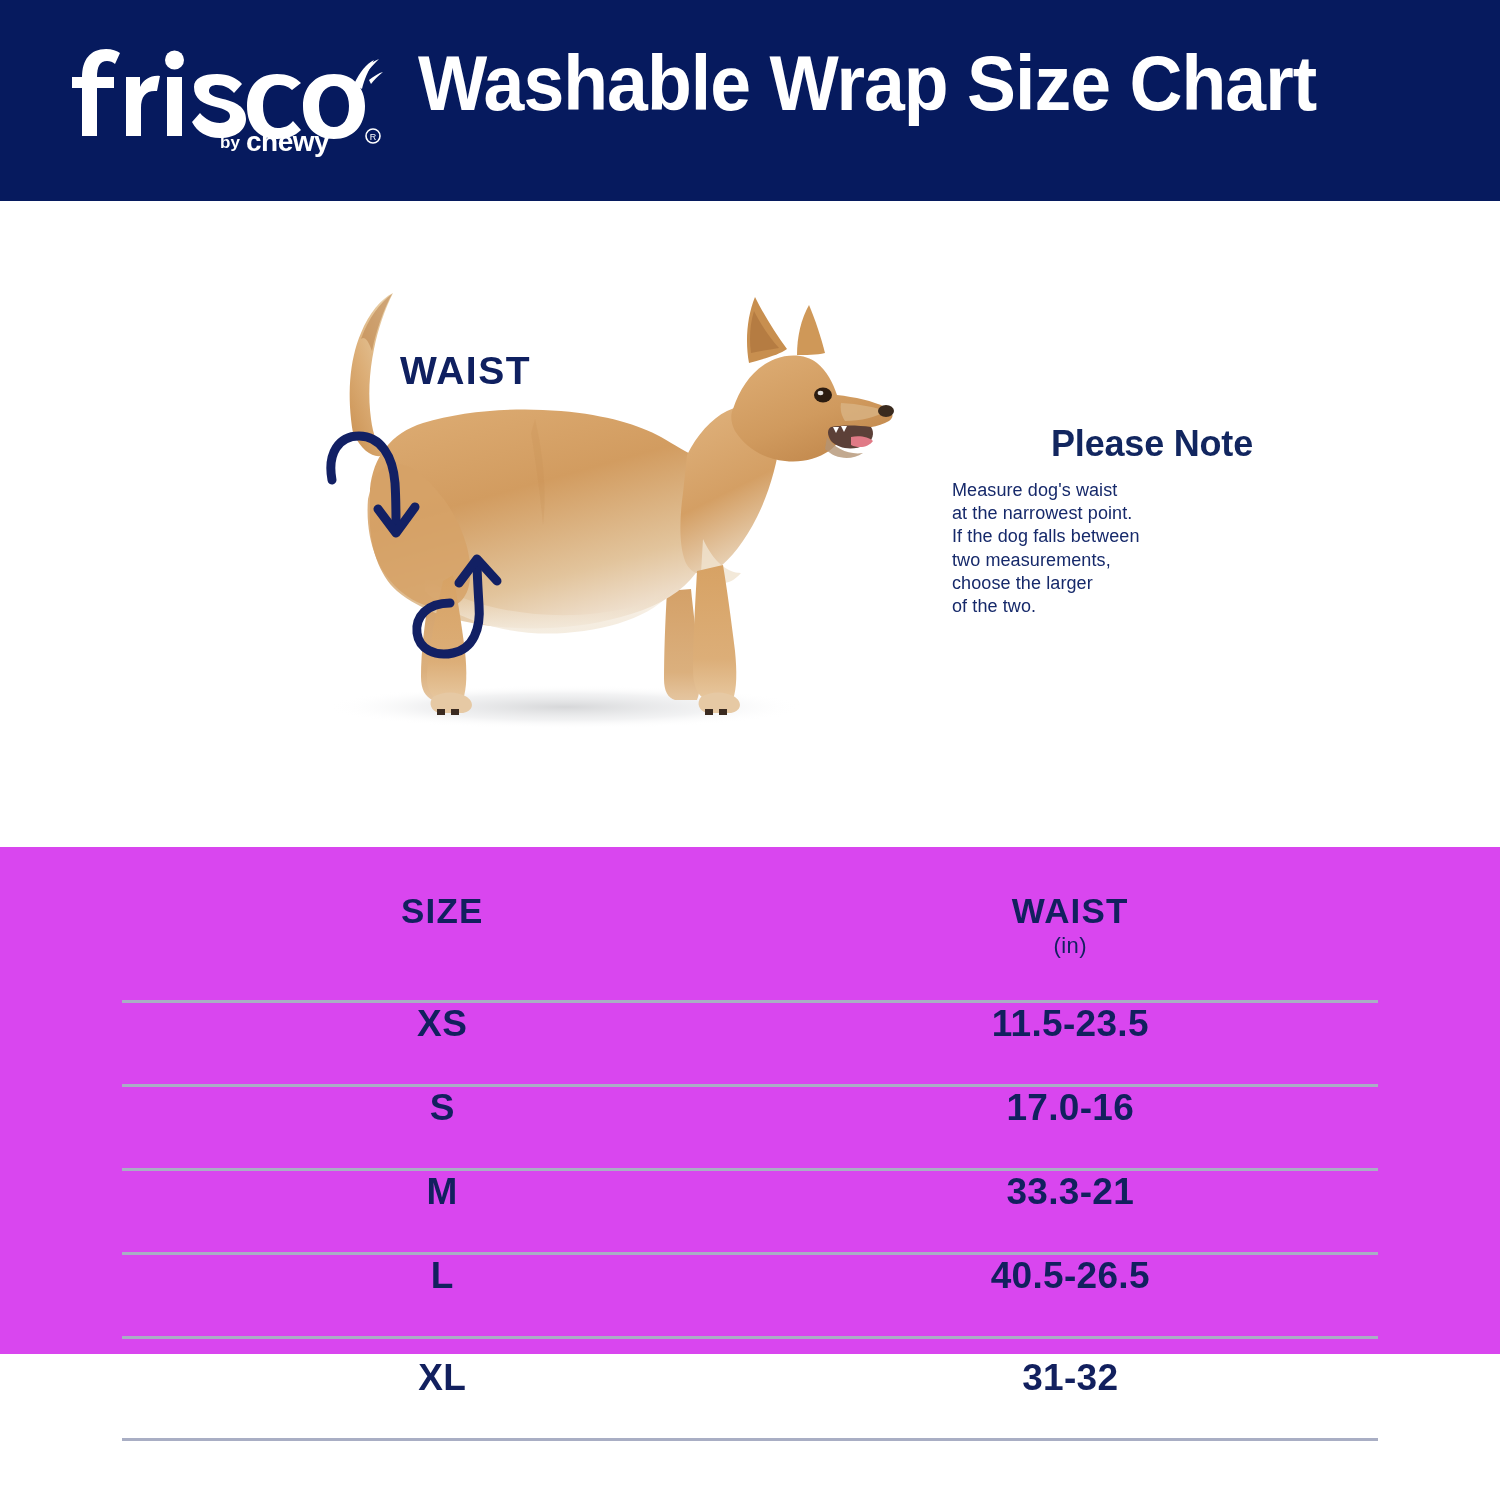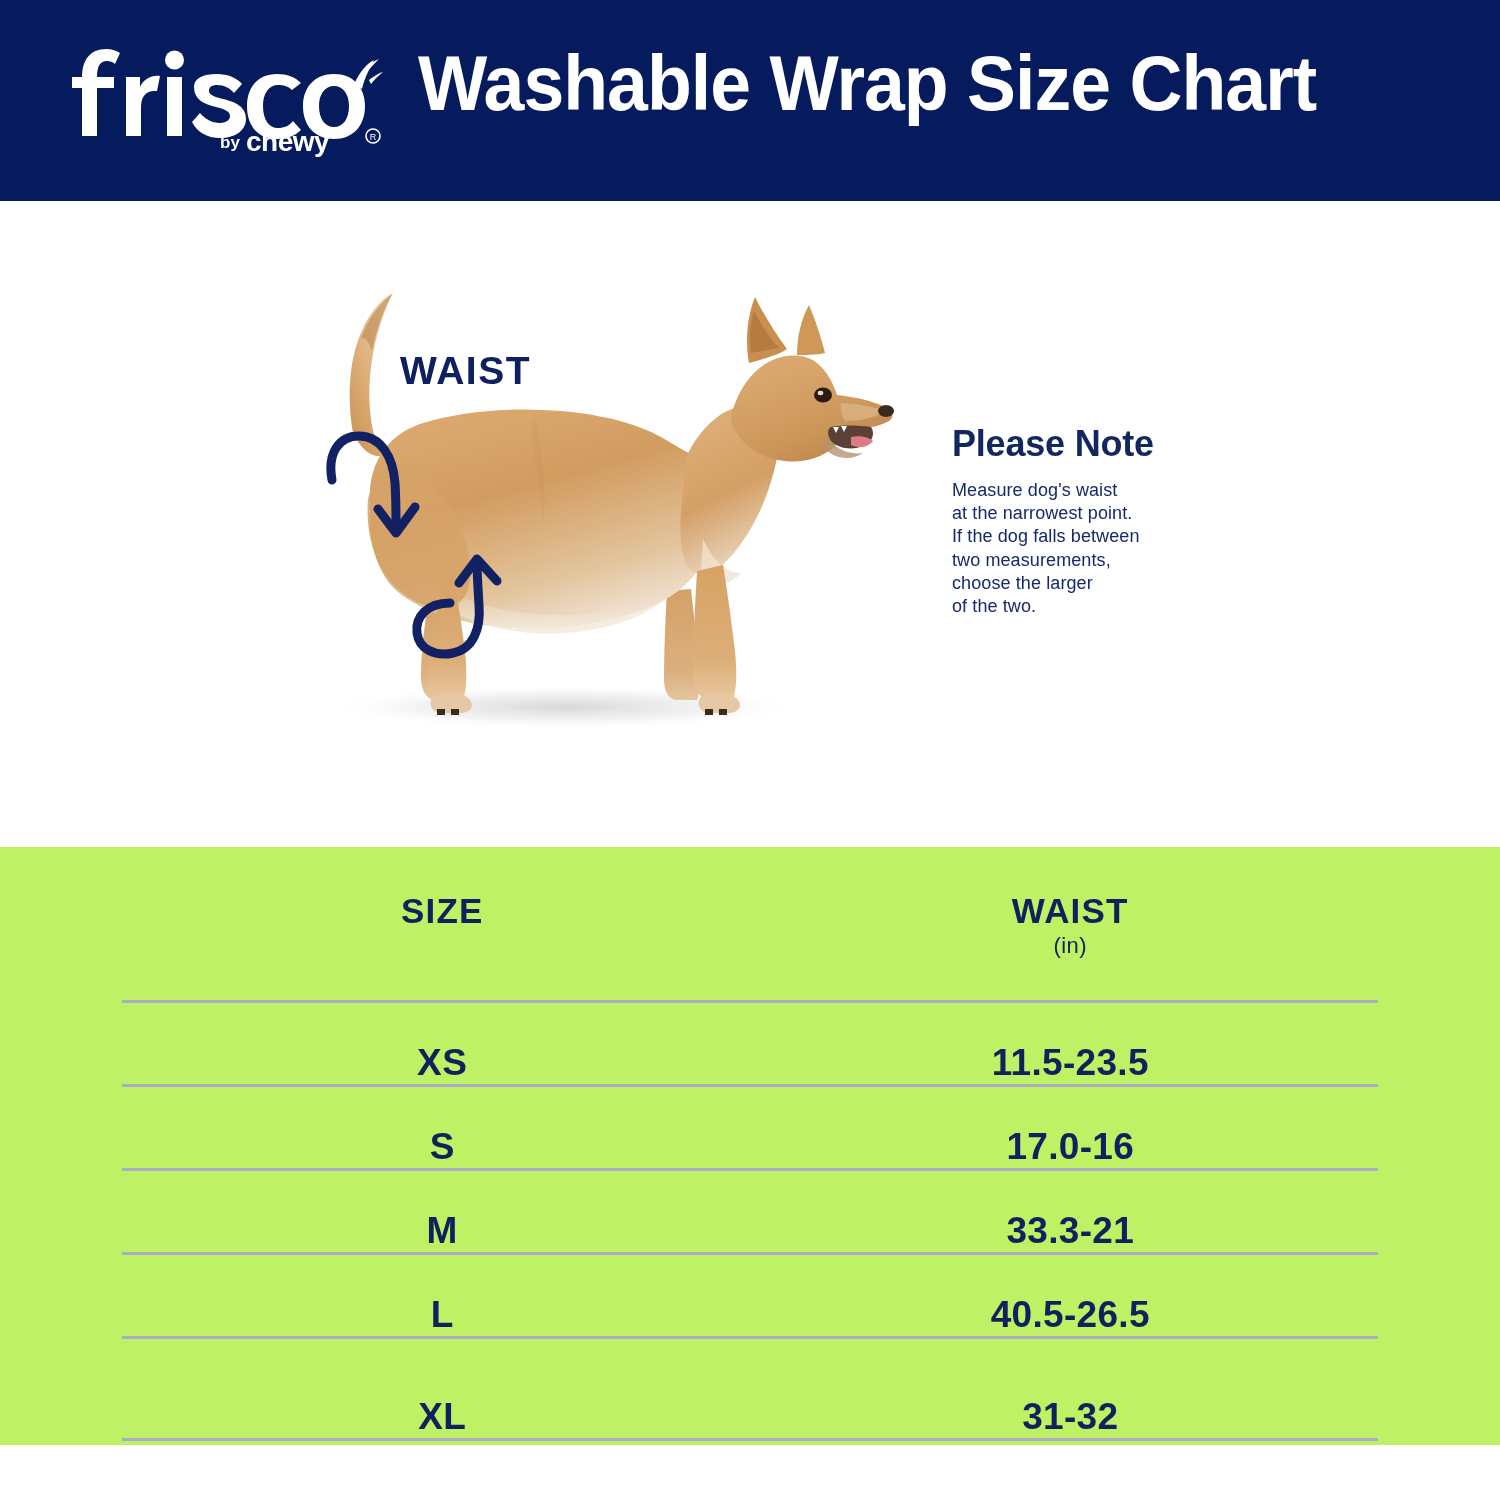--- a/index.html
+++ b/index.html
@@ -89,50 +89,51 @@
     top: 222px;
     width: 400px;
   }
   #note-title {
     color: #12265f;
     font-family: "Liberation Sans", sans-serif;
     font-size: 36px;
     font-weight: bold;
     letter-spacing: -0.2px;
     margin: 0 0 14px 0;
+    text-align: center;
   }
   #note-body {
     color: #16296a;
     font-family: "Liberation Sans", sans-serif;
     font-size: 18px;
     font-weight: normal;
     line-height: 1.29;
     letter-spacing: 0.1px;
     white-space: pre-line;
     margin: 0;
   }
 
   
   #table-section {
     position: absolute;
     left: 0; top: 847px;
     width: 1500px;
-    height: 598px;
-    background: #bef264;
+    height: 507px;
+    background: #d946ef;
   }
   #size-table {
     position: absolute;
     left: 122px;
     top: 0;
     width: 1256px;
   }
   .trow {
     position: relative;
     display: flex;
-    align-items: flex-end;
+    align-items: flex-start;
     height: 81px;
     border-bottom: 3px solid #a9aec4;
   }
   .trow.head {
     height: 153px;
     align-items: flex-start;
     border-bottom: 3px solid #a9aec4;
   }
   .trow.last {
     border-bottom: 3px solid #a9aec4;

